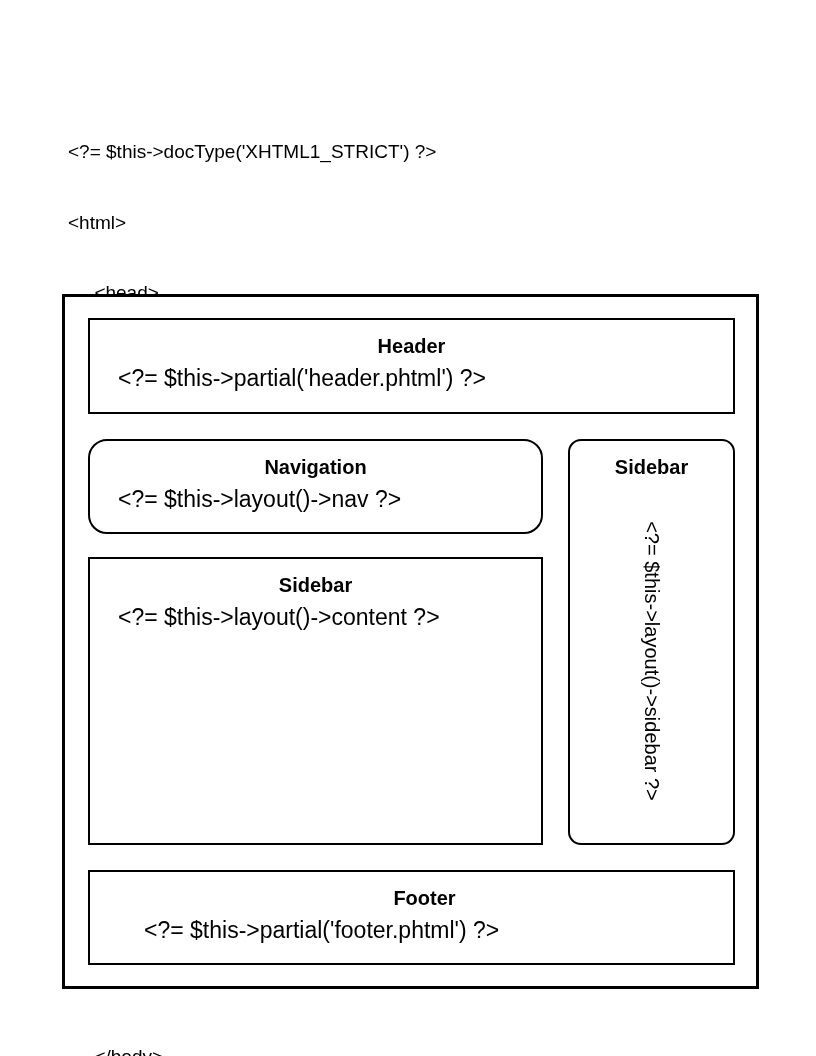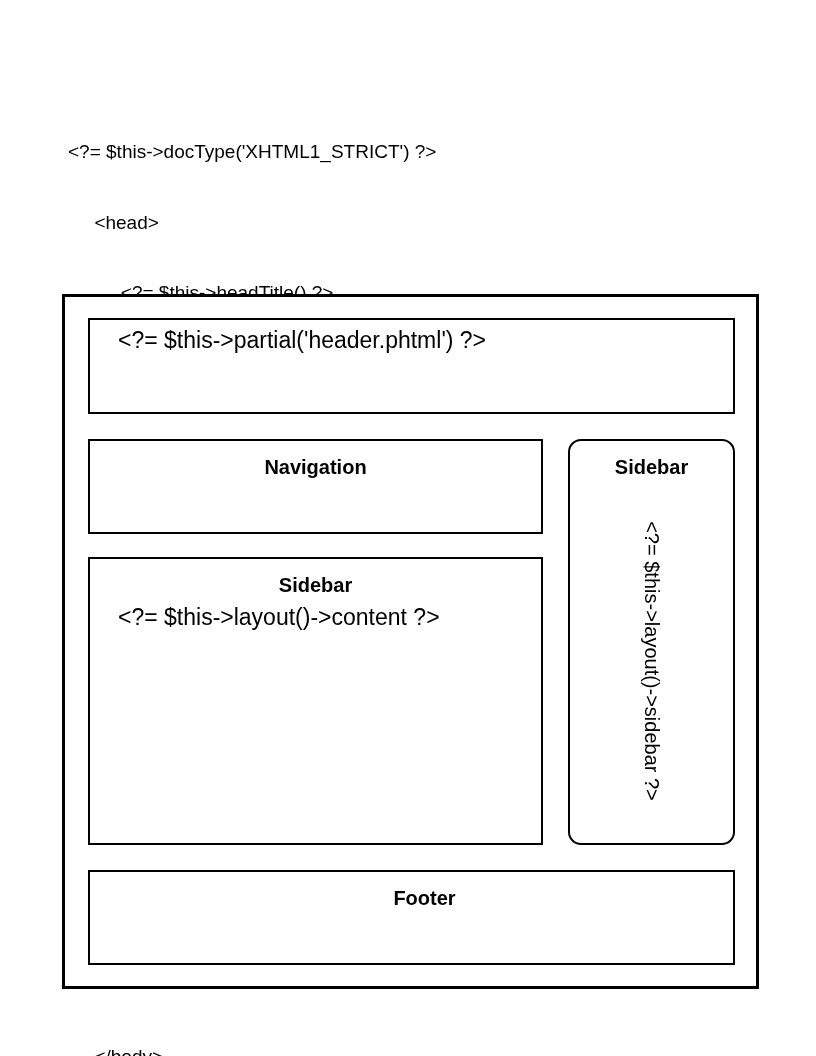--- a/index.html
+++ b/index.html
@@ -31,21 +31,21 @@
     box-sizing: border-box;
     background: #ffffff;
   }
   .box {
     position: absolute;
     border: 2px solid #000000;
     box-sizing: border-box;
     background: #ffffff;
   }
   .header-box  { left: 23px;  top: 21px;  width: 647px; height: 96px;  }
-  .nav-box     { left: 23px;  top: 142px; width: 455px; height: 95px;  }
+  .nav-box     { left: 23px;  top: 142px; width: 455px; height: 95px; border-radius: 19px;  }
   .content-box { left: 23px;  top: 260px; width: 455px; height: 288px; }
   .sidebar-box { left: 503px; top: 142px; width: 167px; height: 406px; border-radius: 13px; }
   .footer-box  { left: 23px;  top: 573px; width: 647px; height: 95px; padding-left: 26px;  }
 
   .box-title {
     padding-top: 14px;
     text-align: center;
     font-weight: bold;
     font-size: 20px;
     line-height: 24px;
@@ -69,50 +69,54 @@
     white-space: nowrap;
   }
 </style>
 </head>
 <body>
 
 <div class="page">
 
   <div class="code-block code-top">
     <div class="code-line">&lt;?= $this-&gt;docType('XHTML1_STRICT') ?&gt;</div>
+    <div class="code-line">&lt;html&gt;</div>
     <div class="code-line">     &lt;head&gt;</div>
     <div class="code-line">          &lt;?= $this-&gt;headTitle() ?&gt;</div>
     <div class="code-line">          &lt;?= $this-&gt;headScript() ?&gt;</div>
     <div class="code-line">          &lt;?= $this-&gt;headStylesheet() ?&gt;</div>
     <div class="code-line">     &lt;/head&gt;</div>
     <div class="code-line">     &lt;body&gt;</div>
   </div>
 
   <div class="outer-box">
 
     <div class="box header-box">
+      <div class="box-title">Header</div>
       <div class="box-code">&lt;?= $this-&gt;partial('header.phtml') ?&gt;</div>
     </div>
 
     <div class="box nav-box">
       <div class="box-title">Navigation</div>
+      <div class="box-code">&lt;?= $this-&gt;layout()-&gt;nav ?&gt;</div>
     </div>
 
     <div class="box content-box">
       <div class="box-title">Sidebar</div>
       <div class="box-code">&lt;?= $this-&gt;layout()-&gt;content ?&gt;</div>
     </div>
 
     <div class="box sidebar-box">
       <div class="box-title">Sidebar</div>
       <div class="sidebar-code">&lt;?= $this-&gt;layout()-&gt;sidebar ?&gt;</div>
     </div>
 
     <div class="box footer-box">
       <div class="box-title">Footer</div>
+      <div class="box-code">&lt;?= $this-&gt;partial('footer.phtml') ?&gt;</div>
     </div>
 
   </div>
 
   <div class="code-block code-bottom">
     <div class="code-line">     &lt;/body&gt;</div>
     
   </div>
 
 </div>

